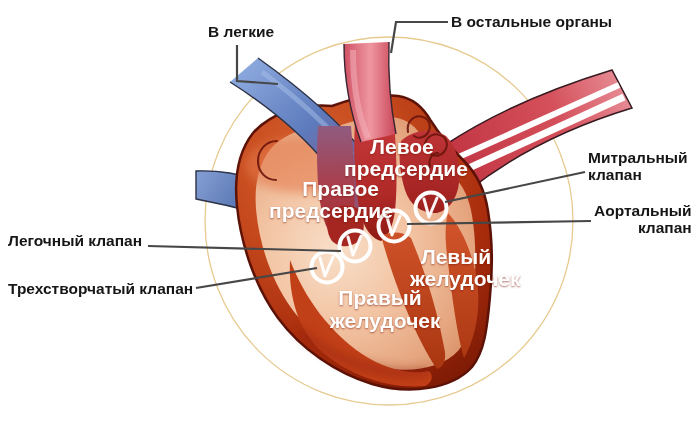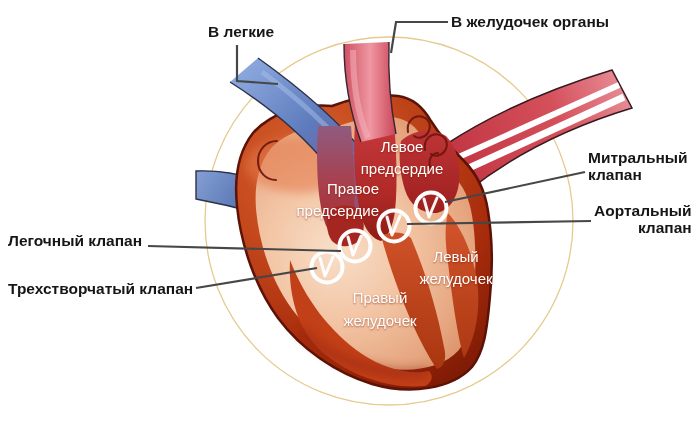--- a/index.html
+++ b/index.html
@@ -9,23 +9,23 @@
     font-family:"Liberation Sans", sans-serif;
     overflow:hidden;
   }
   .stage svg { position:absolute; left:0; top:0; }
   .lbl {
     position:absolute; font-weight:bold;
     color:var(--c-label-text,#161616);
     font-size:15.5px; line-height:16.5px; white-space:nowrap;
   }
   .lbl-white {
-    position:absolute; font-weight:normal;
+    position:absolute; font-weight:bold;
     color:var(--c-chamber-label-text,#ffffff);
-    font-size:15px; line-height:22px; text-align:center;
+    font-size:21px; line-height:22px; text-align:center;
     text-shadow:0 1px 2px rgba(125,25,5,.6);
     white-space:nowrap;
   }
   .ta-left { text-align:right; }
   .outer-ring { fill:none; stroke:var(--c-outer-circle,#e6ca8f); stroke-width:1.3; }
   .leader { fill:none; stroke:var(--c-leader-line,#474747); stroke-width:2.2; }
   .valve-ring { fill:none; stroke:var(--c-valve-ring-white,#ffffff); stroke-width:4; }
   .valve-mark { fill:none; stroke:var(--c-valve-ring-white,#ffffff); stroke-width:3;
                 stroke-linejoin:round; stroke-linecap:round; opacity:.95; }
   .squiggle { fill:none; stroke:#6b150c; stroke-width:2.1; stroke-linecap:round; opacity:.9; }
@@ -186,21 +186,21 @@
       <polyline class="leader" points="237,45 237,81 278,84"></polyline>
       <polyline class="leader" points="448,22 396,22 391,53"></polyline>
       <polyline class="leader" points="585,172 445,202"></polyline>
       <polyline class="leader" points="591,221 407,224"></polyline>
       <polyline class="leader" points="148,246 341,251"></polyline>
       <polyline class="leader" points="196,288 317,268"></polyline>
     </g>
   </svg>
 
   <div class="lbl" style="left:208px; top:24px;">В легкие</div>
-  <div class="lbl" style="left:451px; top:14px;">В желудочек органы</div>
+  <div class="lbl" style="left:451px; top:14px;">В остальные органы</div>
   <div class="lbl" style="left:588px; top:150px;">
     <div>Митральный</div>
     <div>клапан</div>
   </div>
   <div class="lbl" style="left:594px; top:203px;text-align:right;">
     <div>Аортальный</div>
     <div>клапан</div>
   </div>
   <div class="lbl" style="left:8px; top:233px;">Легочный клапан</div>
   <div class="lbl" style="left:8px; top:281px;">Трехстворчатый клапан</div>

